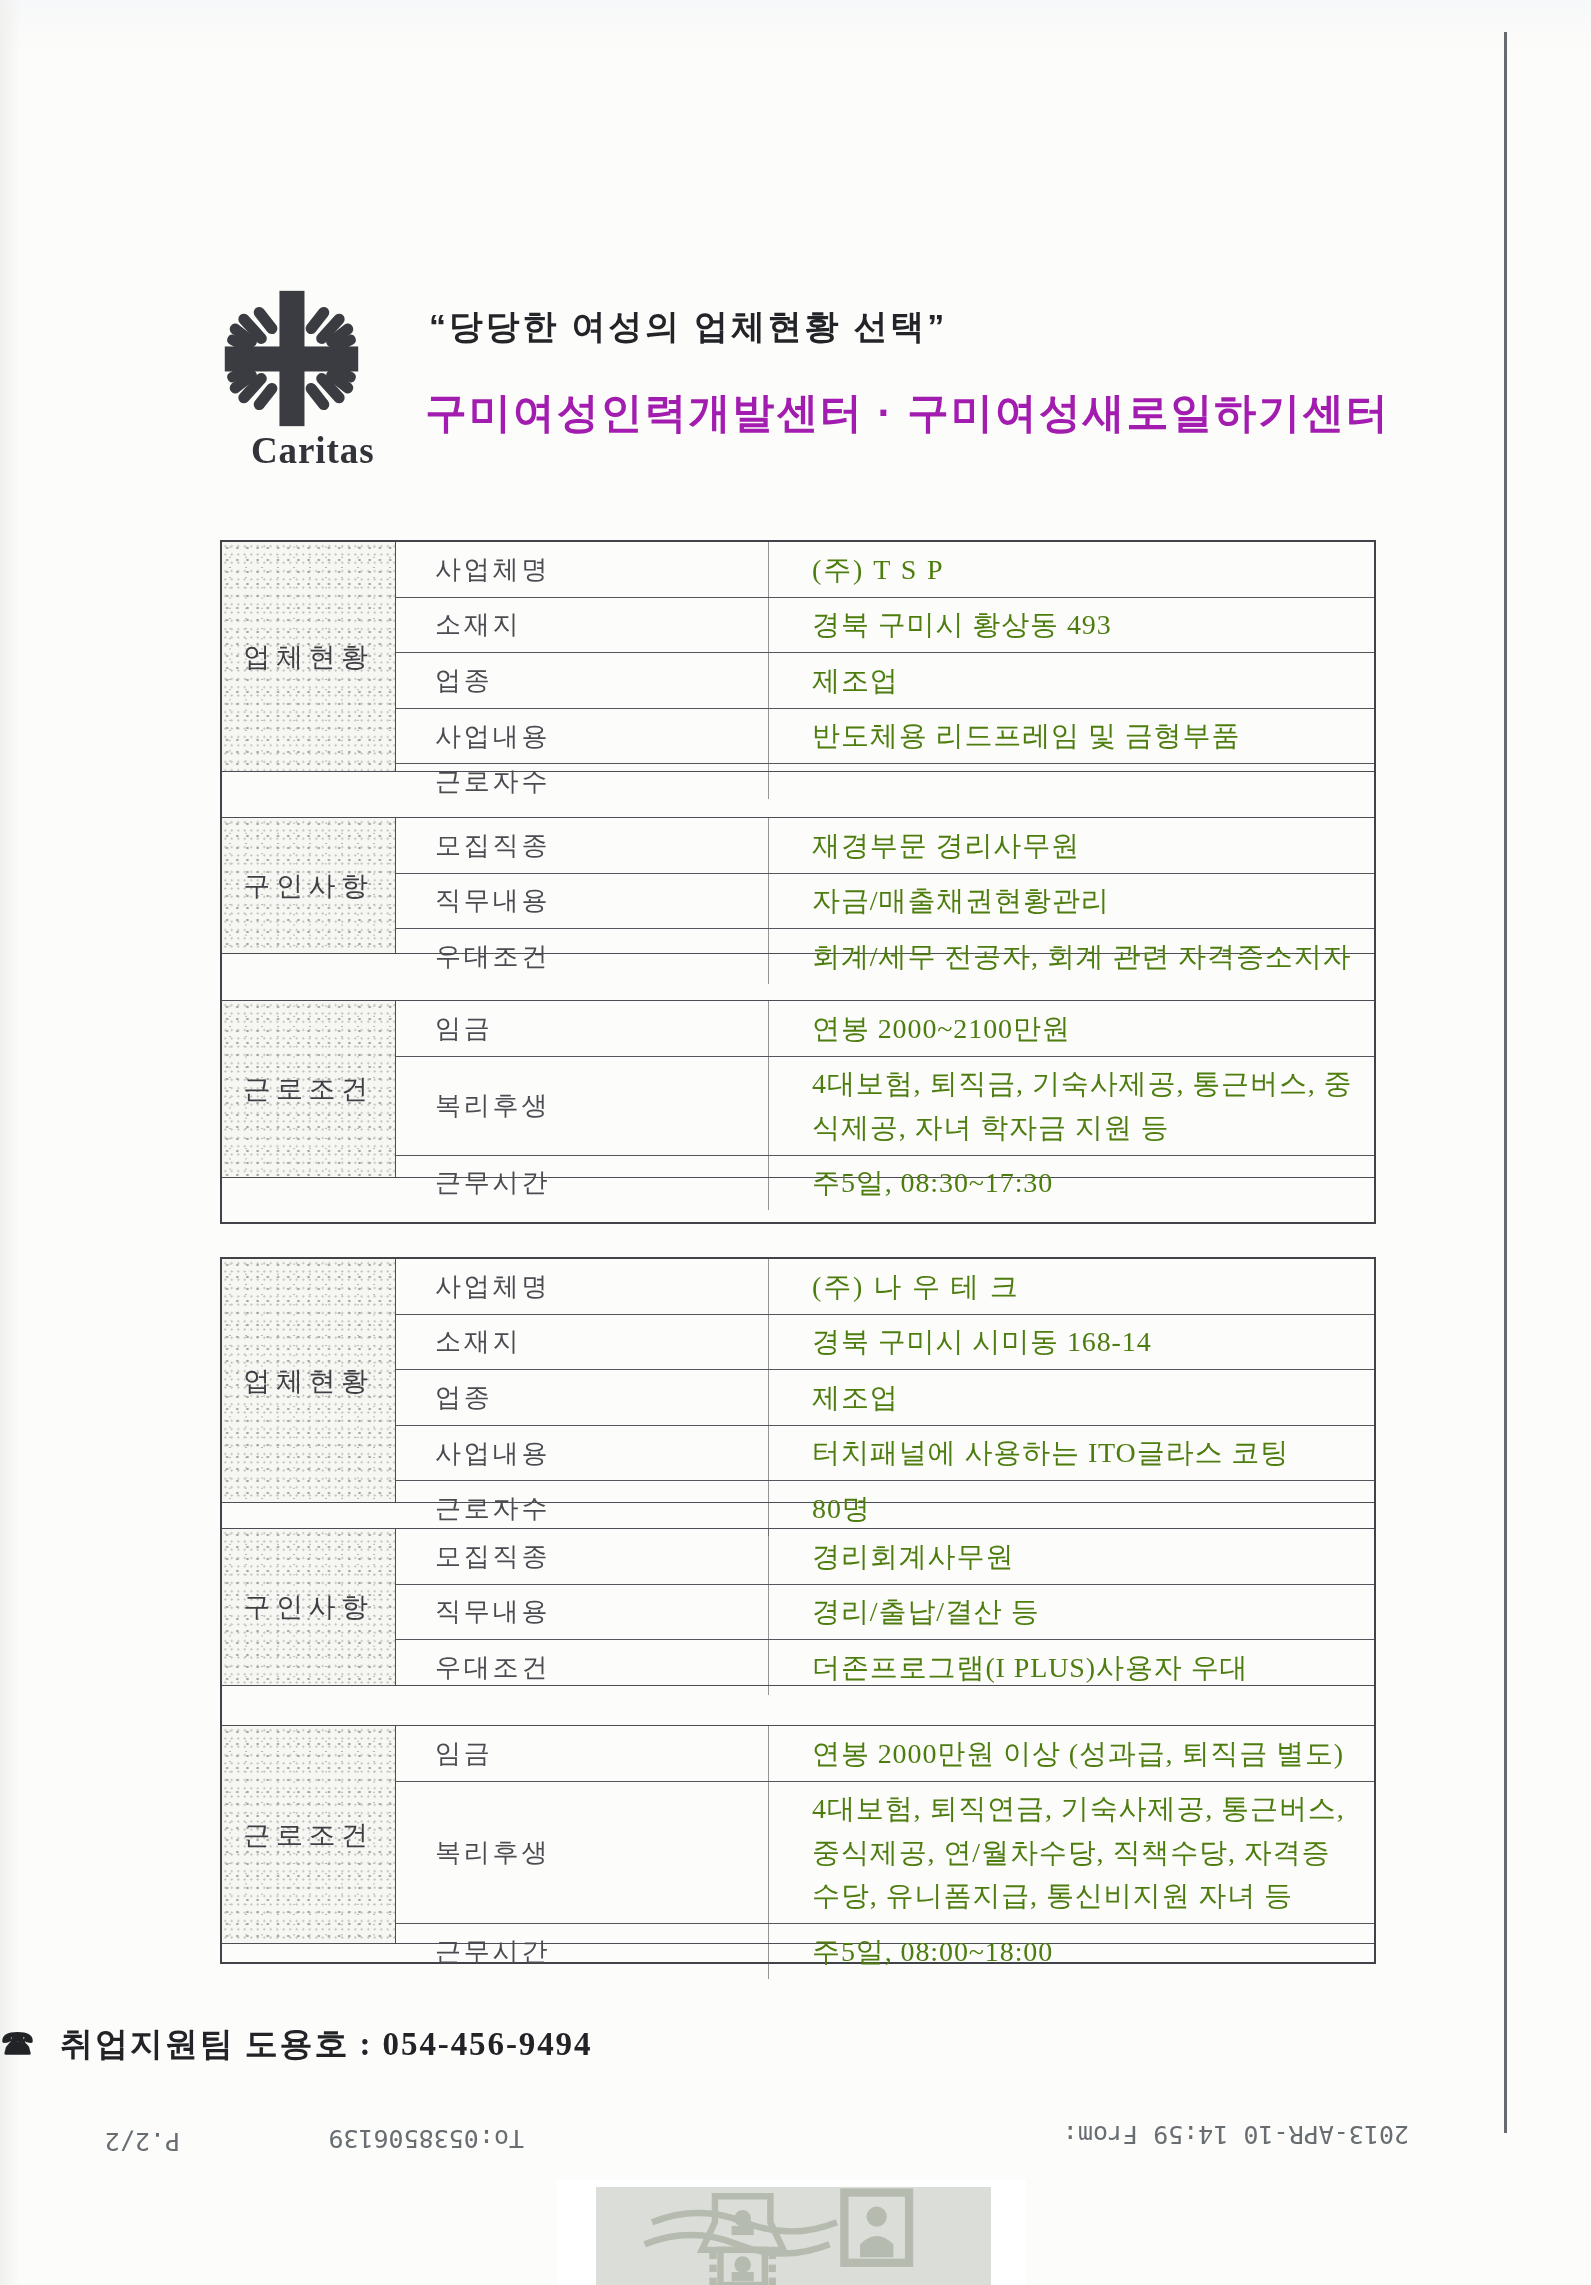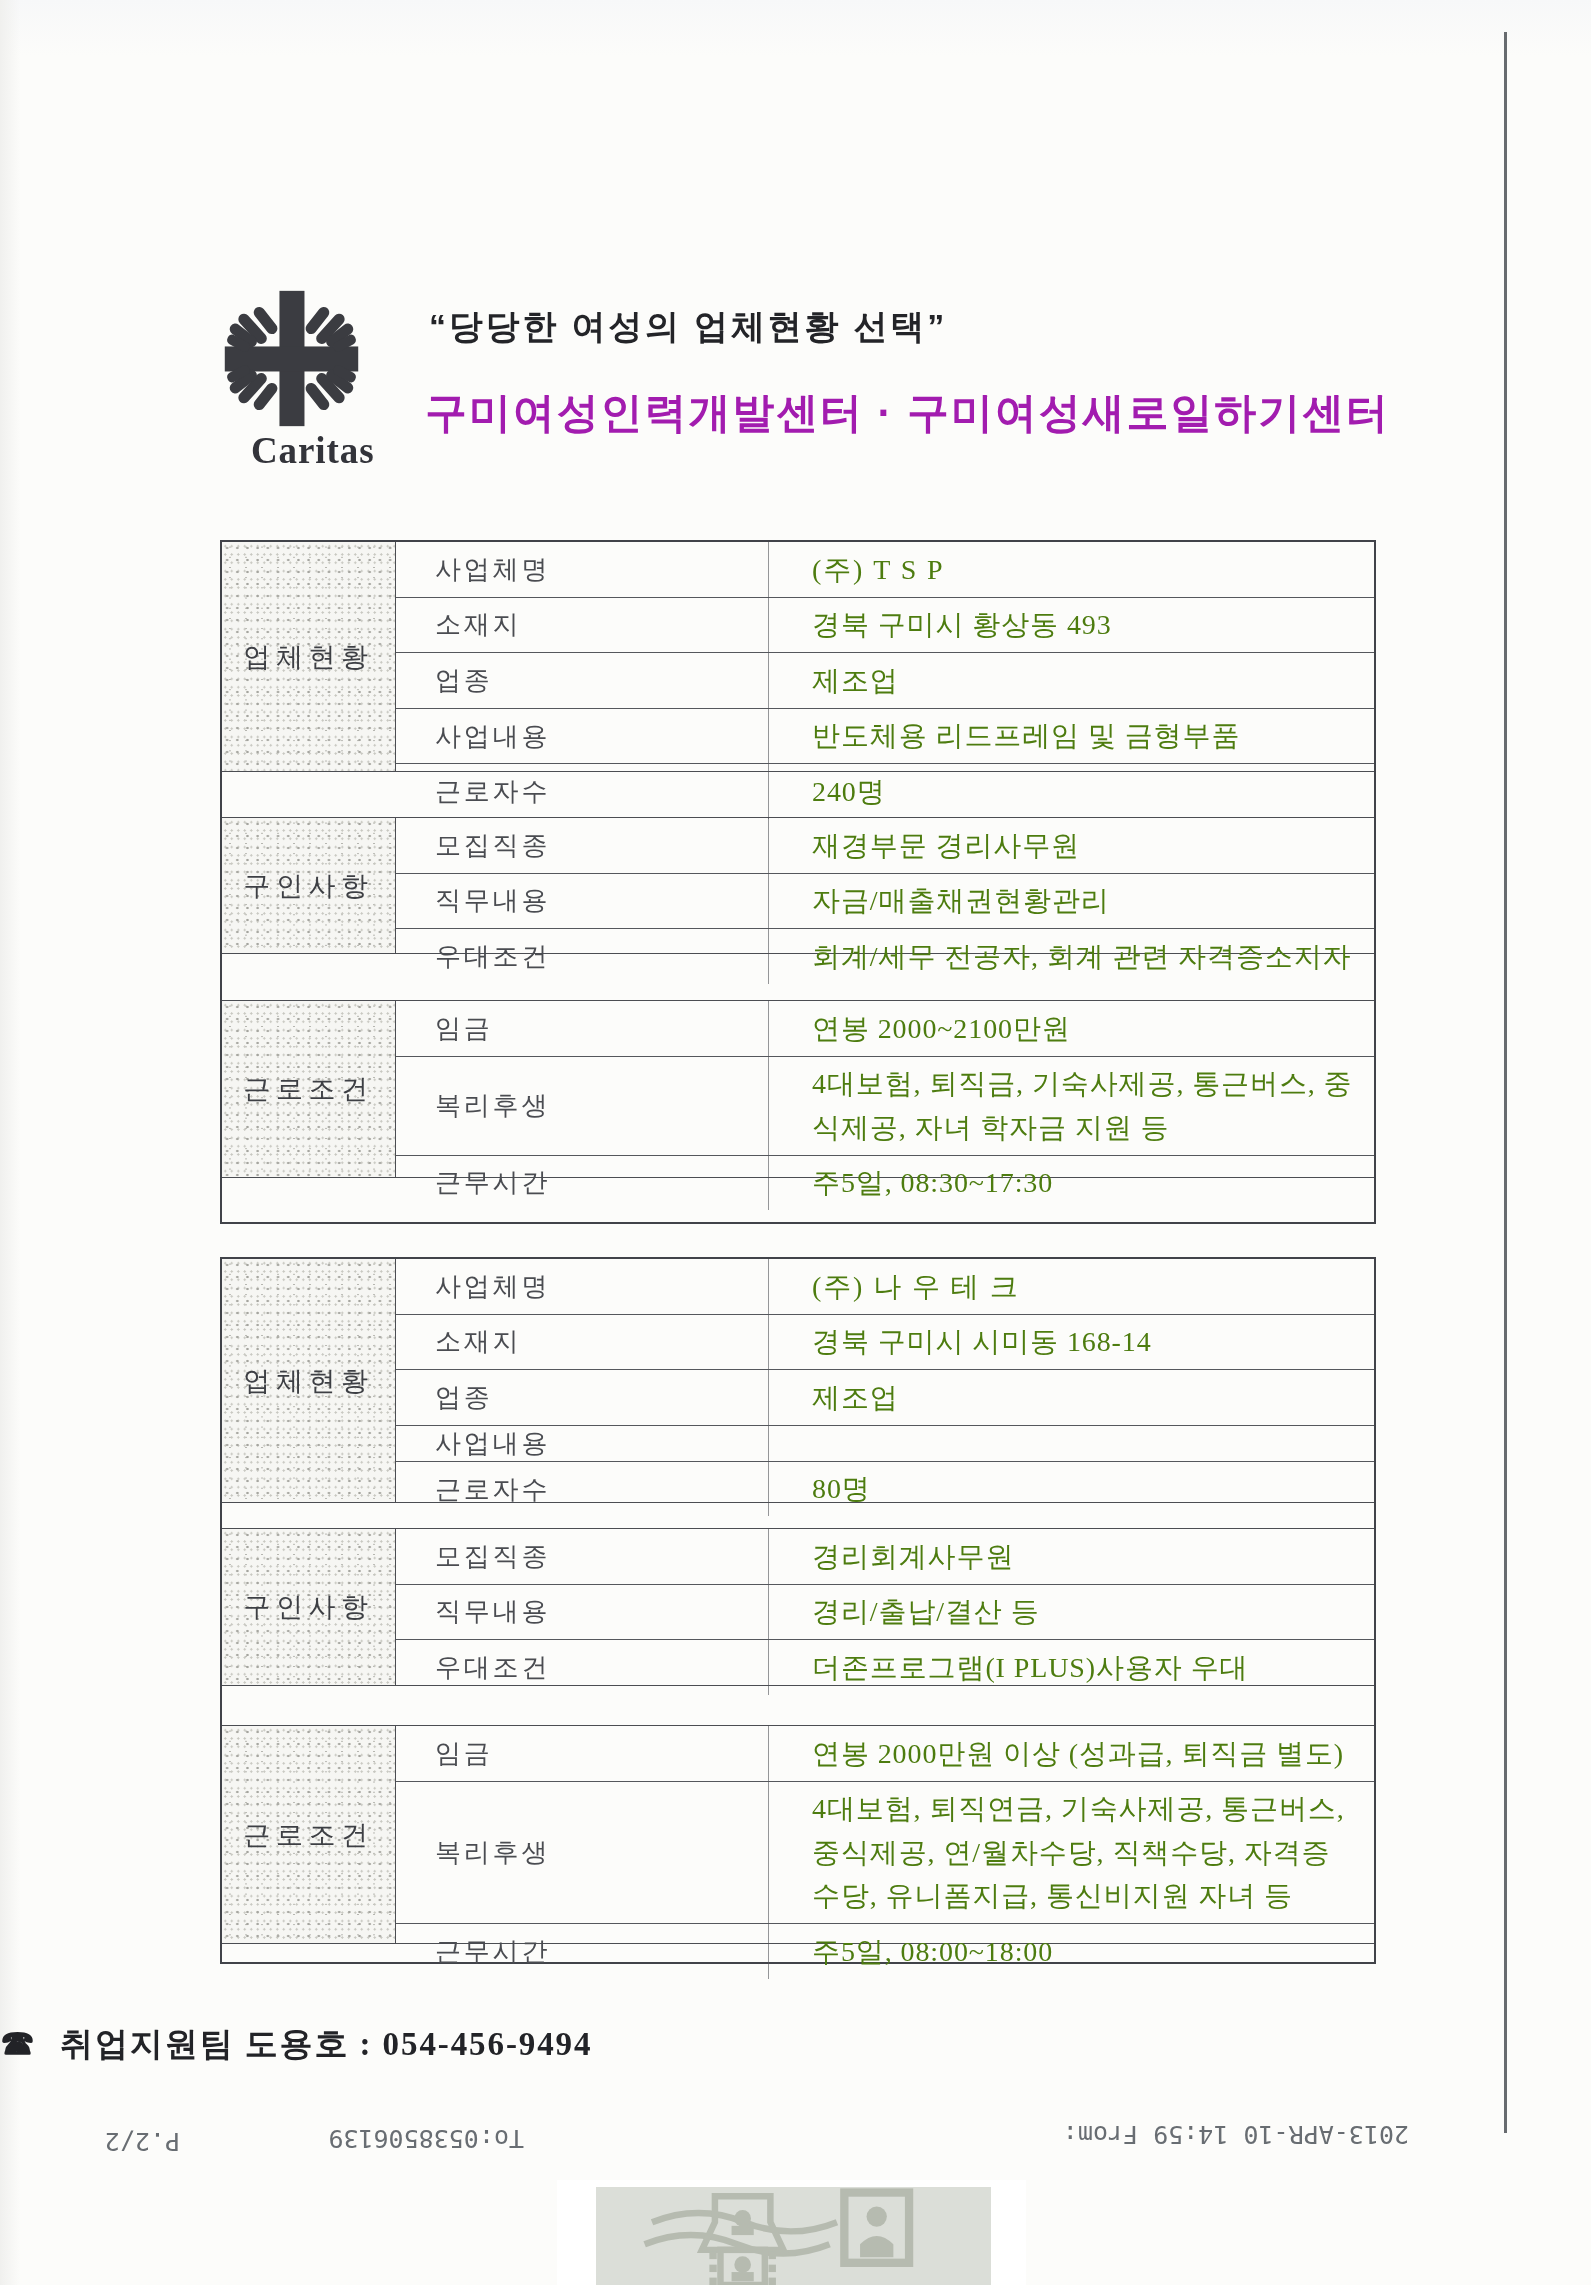--- a/index.html
+++ b/index.html
@@ -144,21 +144,20 @@
         <div class="row" style="flex:1">
           <div class="cell lab">업종</div>
           <div class="cell val">제조업</div>
         </div>
         <div class="row" style="flex:1">
           <div class="cell lab">사업내용</div>
           <div class="cell val">반도체용 리드프레임 및 금형부품</div>
         </div>
         <div class="row" style="flex:1">
           <div class="cell lab">근로자수</div>
-          <div class="cell val">240명</div>
         </div>
       </div>
     </div>
 
     <div class="section" style="top:275px;height:137px;">
       <div class="sec-head">구인사항</div>
       <div class="sec-rows">
         <div class="row" style="flex:1">
           <div class="cell lab">모집직종</div>
           <div class="cell val">재경부문 경리사무원</div>
@@ -205,20 +204,21 @@
         <div class="row" style="flex:1">
           <div class="cell lab">소재지</div>
           <div class="cell val">경북 구미시 시미동 168-14</div>
         </div>
         <div class="row" style="flex:1">
           <div class="cell lab">업종</div>
           <div class="cell val">제조업</div>
         </div>
         <div class="row" style="flex:1">
           <div class="cell lab">사업내용</div>
+          <div class="cell val">터치패널에 사용하는 ITO글라스 코팅</div>
         </div>
         <div class="row" style="flex:1">
           <div class="cell lab">근로자수</div>
           <div class="cell val">80명</div>
         </div>
       </div>
     </div>
 
     <div class="section" style="top:269px;height:158px;">
       <div class="sec-head">구인사항</div>

